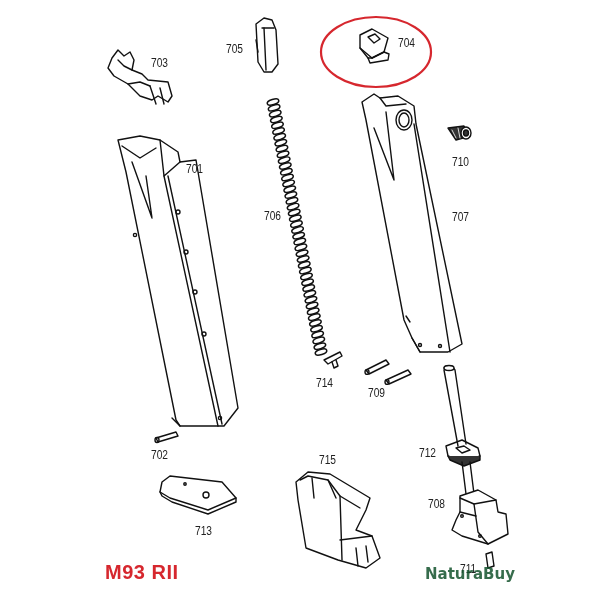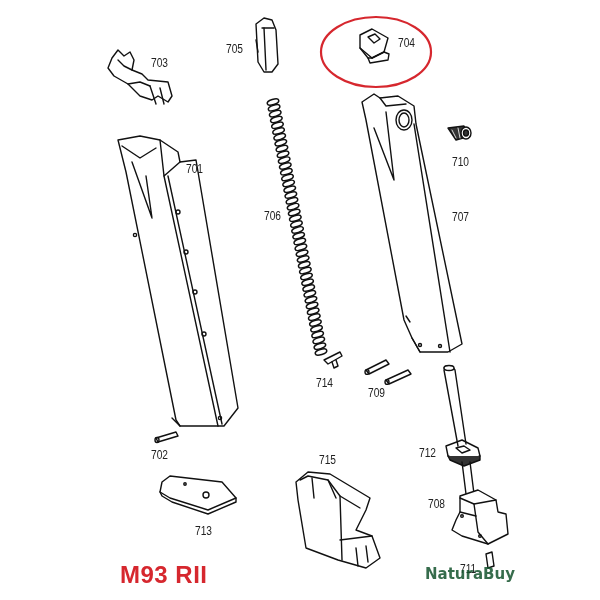--- a/index.html
+++ b/index.html
@@ -1,19 +1,19 @@
 <!DOCTYPE html>
 <html><head>
 <meta charset="utf-8">
 <style>
   html,body{margin:0;padding:0;background:#ffffff;}
   #stage{position:relative;width:600px;height:600px;overflow:hidden;background:#fff;font-family:"Liberation Sans Narrow","Liberation Sans",sans-serif;}
   svg.art{position:absolute;left:0;top:0;width:600px;height:600px;}
   .lbl{position:absolute;font-family:"Liberation Sans",sans-serif;font-size:12px;color:#222;letter-spacing:0px;transform:scaleX(0.85);transform-origin:left top;}
-  .title{position:absolute;left:120px;top:561px;font-family:"Liberation Sans",sans-serif;font-weight:bold;font-size:24px;color:#d6272e;letter-spacing:0.5px;}
+  .title{position:absolute;left:105px;top:561px;font-family:"Liberation Sans",sans-serif;font-weight:bold;font-size:20px;color:#d6272e;letter-spacing:0.5px;}
   .wm{position:absolute;left:425px;top:565px;font-family:"DejaVu Sans",sans-serif;font-weight:bold;font-size:15px;color:#14532d;opacity:0.85;}
 </style>
 </head>
 <body>
 
 <div id="stage">
 
   <svg class="art" viewBox="0 0 600 600" fill="none" stroke="#111" stroke-width="1.4" stroke-linejoin="round" stroke-linecap="round">
 
     <ellipse cx="376" cy="52" rx="55" ry="35" stroke="#d6272e" stroke-width="2.2"></ellipse>

